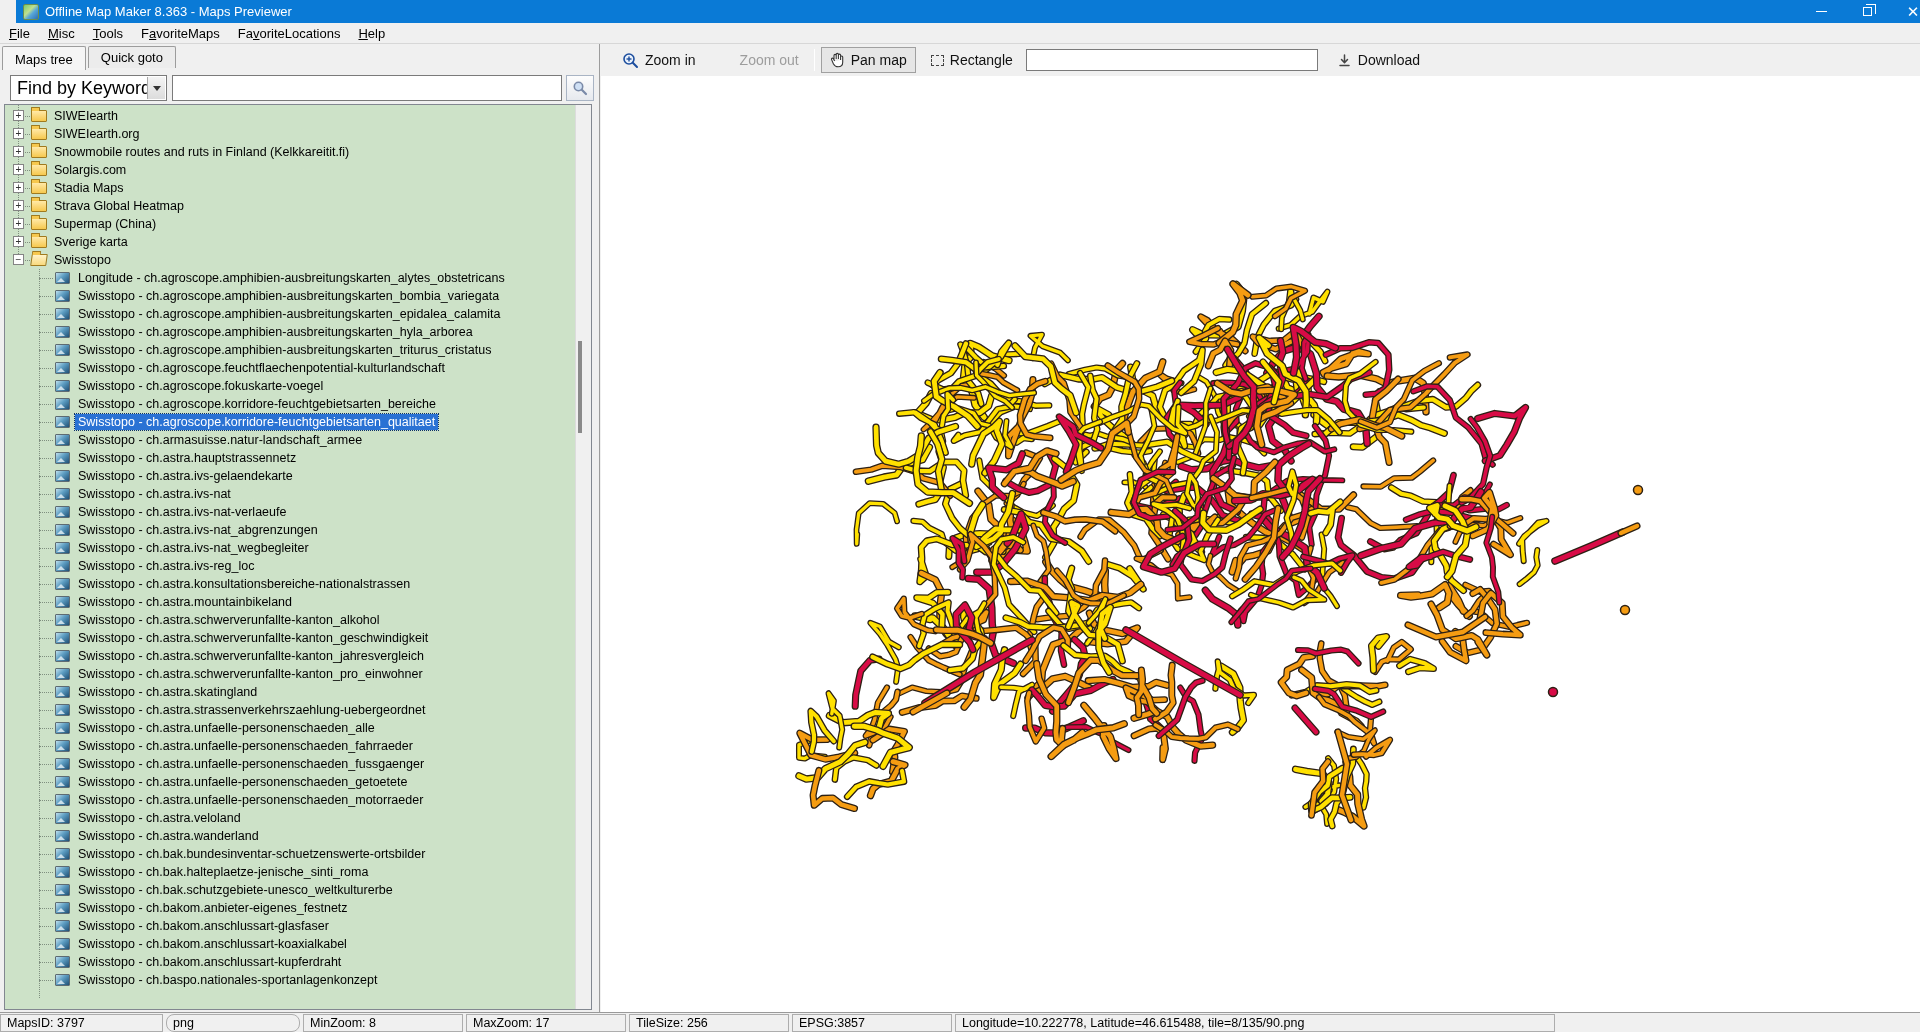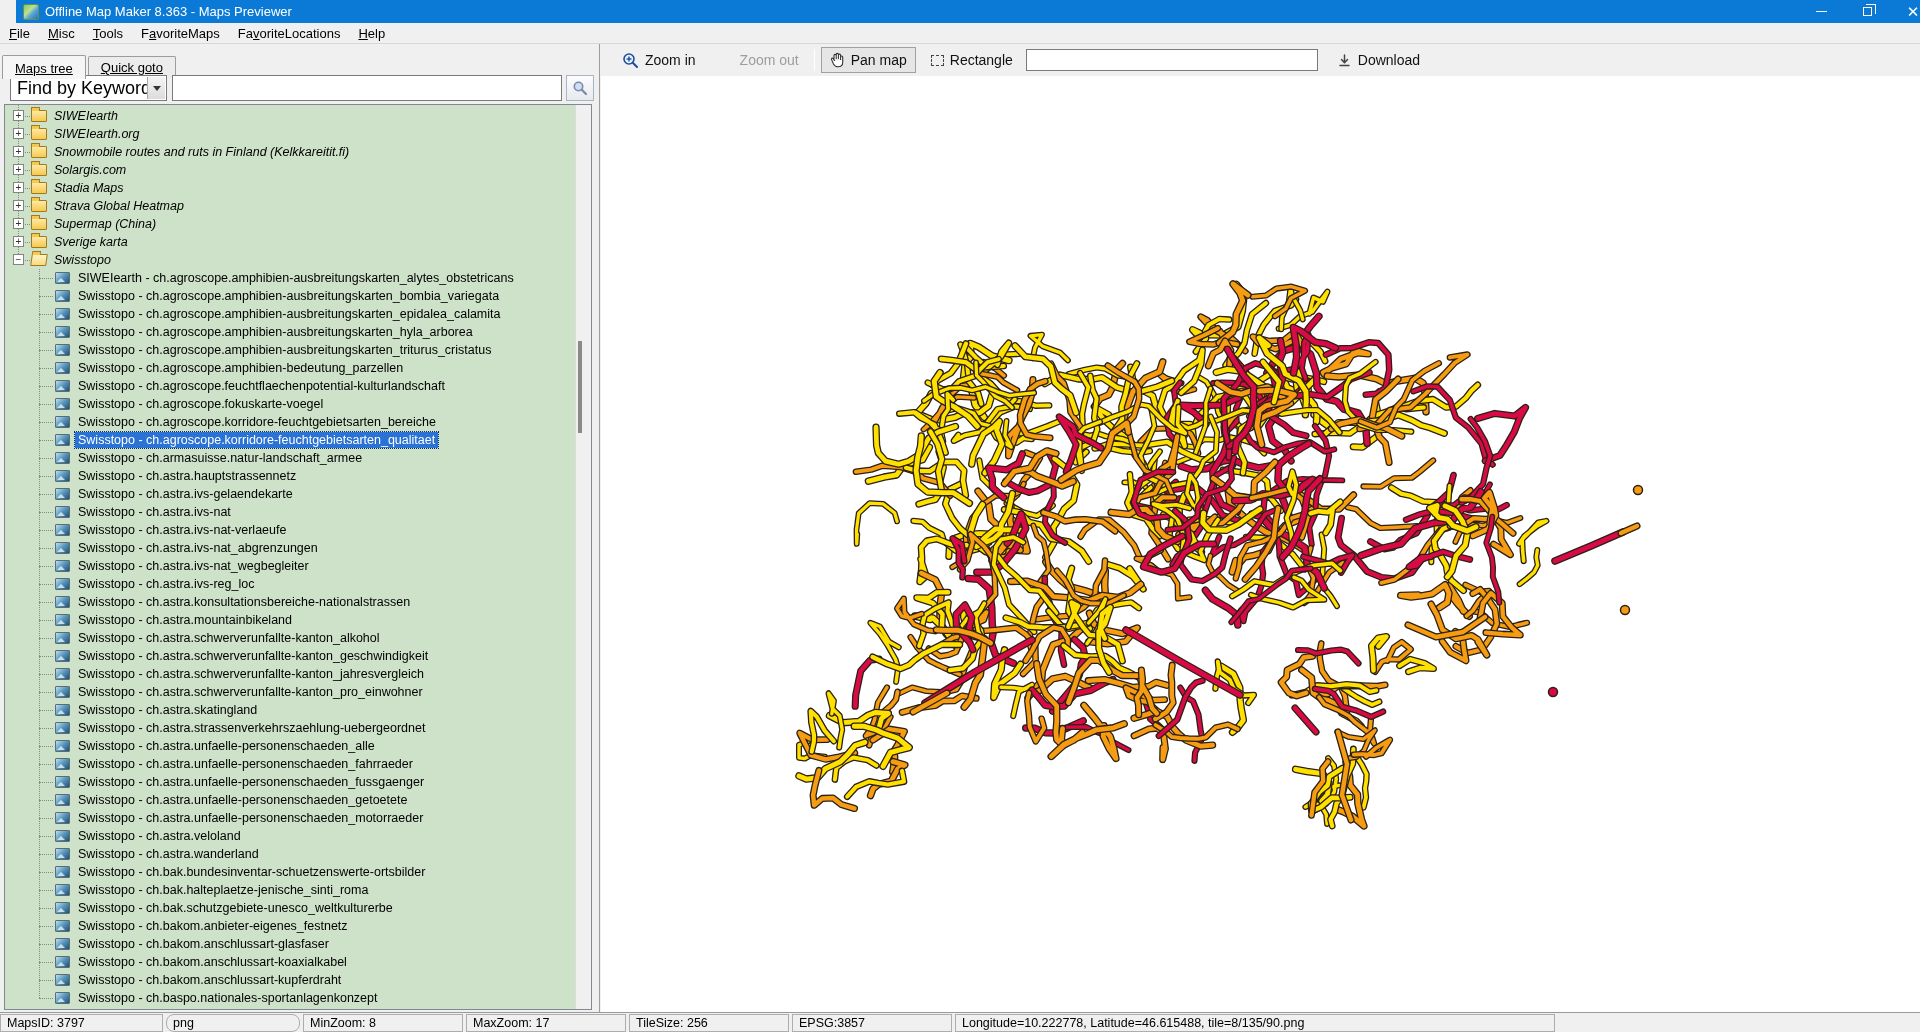--- a/index.html
+++ b/index.html
@@ -23,21 +23,21 @@
 
   
   .menubar { position:absolute; left:0; top:23px; width:1920px; height:21px;
     background:#f0f0f0; border-bottom:1px solid #d7d7d7; display:flex; align-items:center; font-size:13px; }
   .menu-item { padding:4px 9px; color:#000; }
   .menu-item u { text-decoration:underline; }
 
   
   .leftpanel { position:absolute; left:0; top:44px; width:600px; height:968px; background:#f0f0f0;
     border-right:1px solid #9c9c9c; }
-  .tabstrip { position:absolute; left:2px; top:12px; height:22px; display:flex; align-items:center; font-size:13px;text-decoration:underline; }
+  .tabstrip { position:absolute; left:2px; top:2px; height:22px; display:flex; align-items:flex-start; font-size:13px; }
   .tab { padding:3px 12px 3px 12px; border:1px solid #9c9c9c; border-bottom:none; background:#ececec;
     margin-right:2px; border-radius:2px 2px 0 0; color:#000; }
   .tab.active { background:#f5f5f5; padding-top:5px; position:relative; z-index:2; }
   .searchrow { position:absolute; left:0; top:30px; width:600px; height:28px; }
   .combo { position:absolute; left:10px; top:1px; width:157px; height:26px; background:#fff;
     border:1px solid #7a7a7a; font-size:18px; display:flex; align-items:center; padding-left:6px; }
   .combo-btn { position:absolute; right:1px; top:1px; width:18px; height:22px;
     background:linear-gradient(#f4f4f4,#dcdcdc); border-left:1px solid #aaa;
     display:flex; align-items:center; justify-content:center; }
   .combo-arrow { width:0; height:0; border-left:4px solid transparent; border-right:4px solid transparent;
@@ -60,21 +60,21 @@
     background:linear-gradient(#ffe9a8,#f6c84e); border:1px solid #a07a1f; border-radius:1px; }
   .folder:before { content:""; position:absolute; left:-1px; top:-4px; width:7px; height:3px;
     background:#f6c84e; border:1px solid #a07a1f; border-bottom:none; border-radius:1px 1px 0 0; }
   .folder.open { background:linear-gradient(#fff3c8,#f9d97e); transform:skewX(-8deg); }
   .leaf-icon { position:absolute; left:50px; top:3px; width:15px; height:12px;
     border:1px solid #5d6b72; border-radius:1px;
     background:linear-gradient(135deg,#bfe0ef 0%,#5d9dc2 45%,#1f4f75 100%); }
   .leaf-icon:after { content:""; position:absolute; left:1px; bottom:1px;
     border-left:4px solid transparent; border-right:4px solid transparent; border-bottom:4px solid #e8f2f7;
     width:0; height:0; opacity:.8; }
-  .trow.folder-row .lbl { margin-left:46px;font-style:italic; }
+  .trow.folder-row .lbl { margin-left:46px; }
   .trow.leaf-row .lbl { margin-left:70px; }
   .trow.leaf-row:before { content:""; position:absolute; left:34px; top:9px; width:14px;
     border-top:1px dotted #7f8f7f; }
   .trow.folder-row:before { content:""; position:absolute; left:14px; top:9px; width:11px;
     border-top:1px dotted #7f8f7f; }
   .lbl { padding:1px 3px; }
   .lbl.sel { background:#2a72d4; color:#fff; outline:1px dotted #0b2e66; }
 
   .tree-scroll { position:absolute; right:0; top:0; width:16px; height:904px; background:#f0f0f0;
     border-left:1px solid #dcdcdc; }
@@ -193,41 +193,37 @@
           <span class="folder"></span>
           <span class="lbl">Sverige karta</span>
         </div>
         <div class="trow folder-row">
           <span class="expander">−</span>
           <span class="folder open"></span>
           <span class="lbl">Swisstopo</span>
         </div>
         <div class="trow leaf-row">
           <span class="leaf-icon"></span>
-          <span class="lbl">SIWEIearth - ch.agroscope.amphibien-ausbreitungskarten_alytes_obstetricans</span>
+          <span class="lbl">Longitude - ch.agroscope.amphibien-ausbreitungskarten_alytes_obstetricans</span>
         </div>
         <div class="trow leaf-row">
           <span class="leaf-icon"></span>
           <span class="lbl">Swisstopo - ch.agroscope.amphibien-ausbreitungskarten_bombia_variegata</span>
         </div>
         <div class="trow leaf-row">
           <span class="leaf-icon"></span>
           <span class="lbl">Swisstopo - ch.agroscope.amphibien-ausbreitungskarten_epidalea_calamita</span>
         </div>
         <div class="trow leaf-row">
           <span class="leaf-icon"></span>
           <span class="lbl">Swisstopo - ch.agroscope.amphibien-ausbreitungskarten_hyla_arborea</span>
         </div>
         <div class="trow leaf-row">
           <span class="leaf-icon"></span>
           <span class="lbl">Swisstopo - ch.agroscope.amphibien-ausbreitungskarten_triturus_cristatus</span>
-        </div>
-        <div class="trow leaf-row">
-          <span class="leaf-icon"></span>
-          <span class="lbl">Swisstopo - ch.agroscope.amphibien-bedeutung_parzellen</span>
         </div>
         <div class="trow leaf-row">
           <span class="leaf-icon"></span>
           <span class="lbl">Swisstopo - ch.agroscope.feuchtflaechenpotential-kulturlandschaft</span>
         </div>
         <div class="trow leaf-row">
           <span class="leaf-icon"></span>
           <span class="lbl">Swisstopo - ch.agroscope.fokuskarte-voegel</span>
         </div>
         <div class="trow leaf-row">

